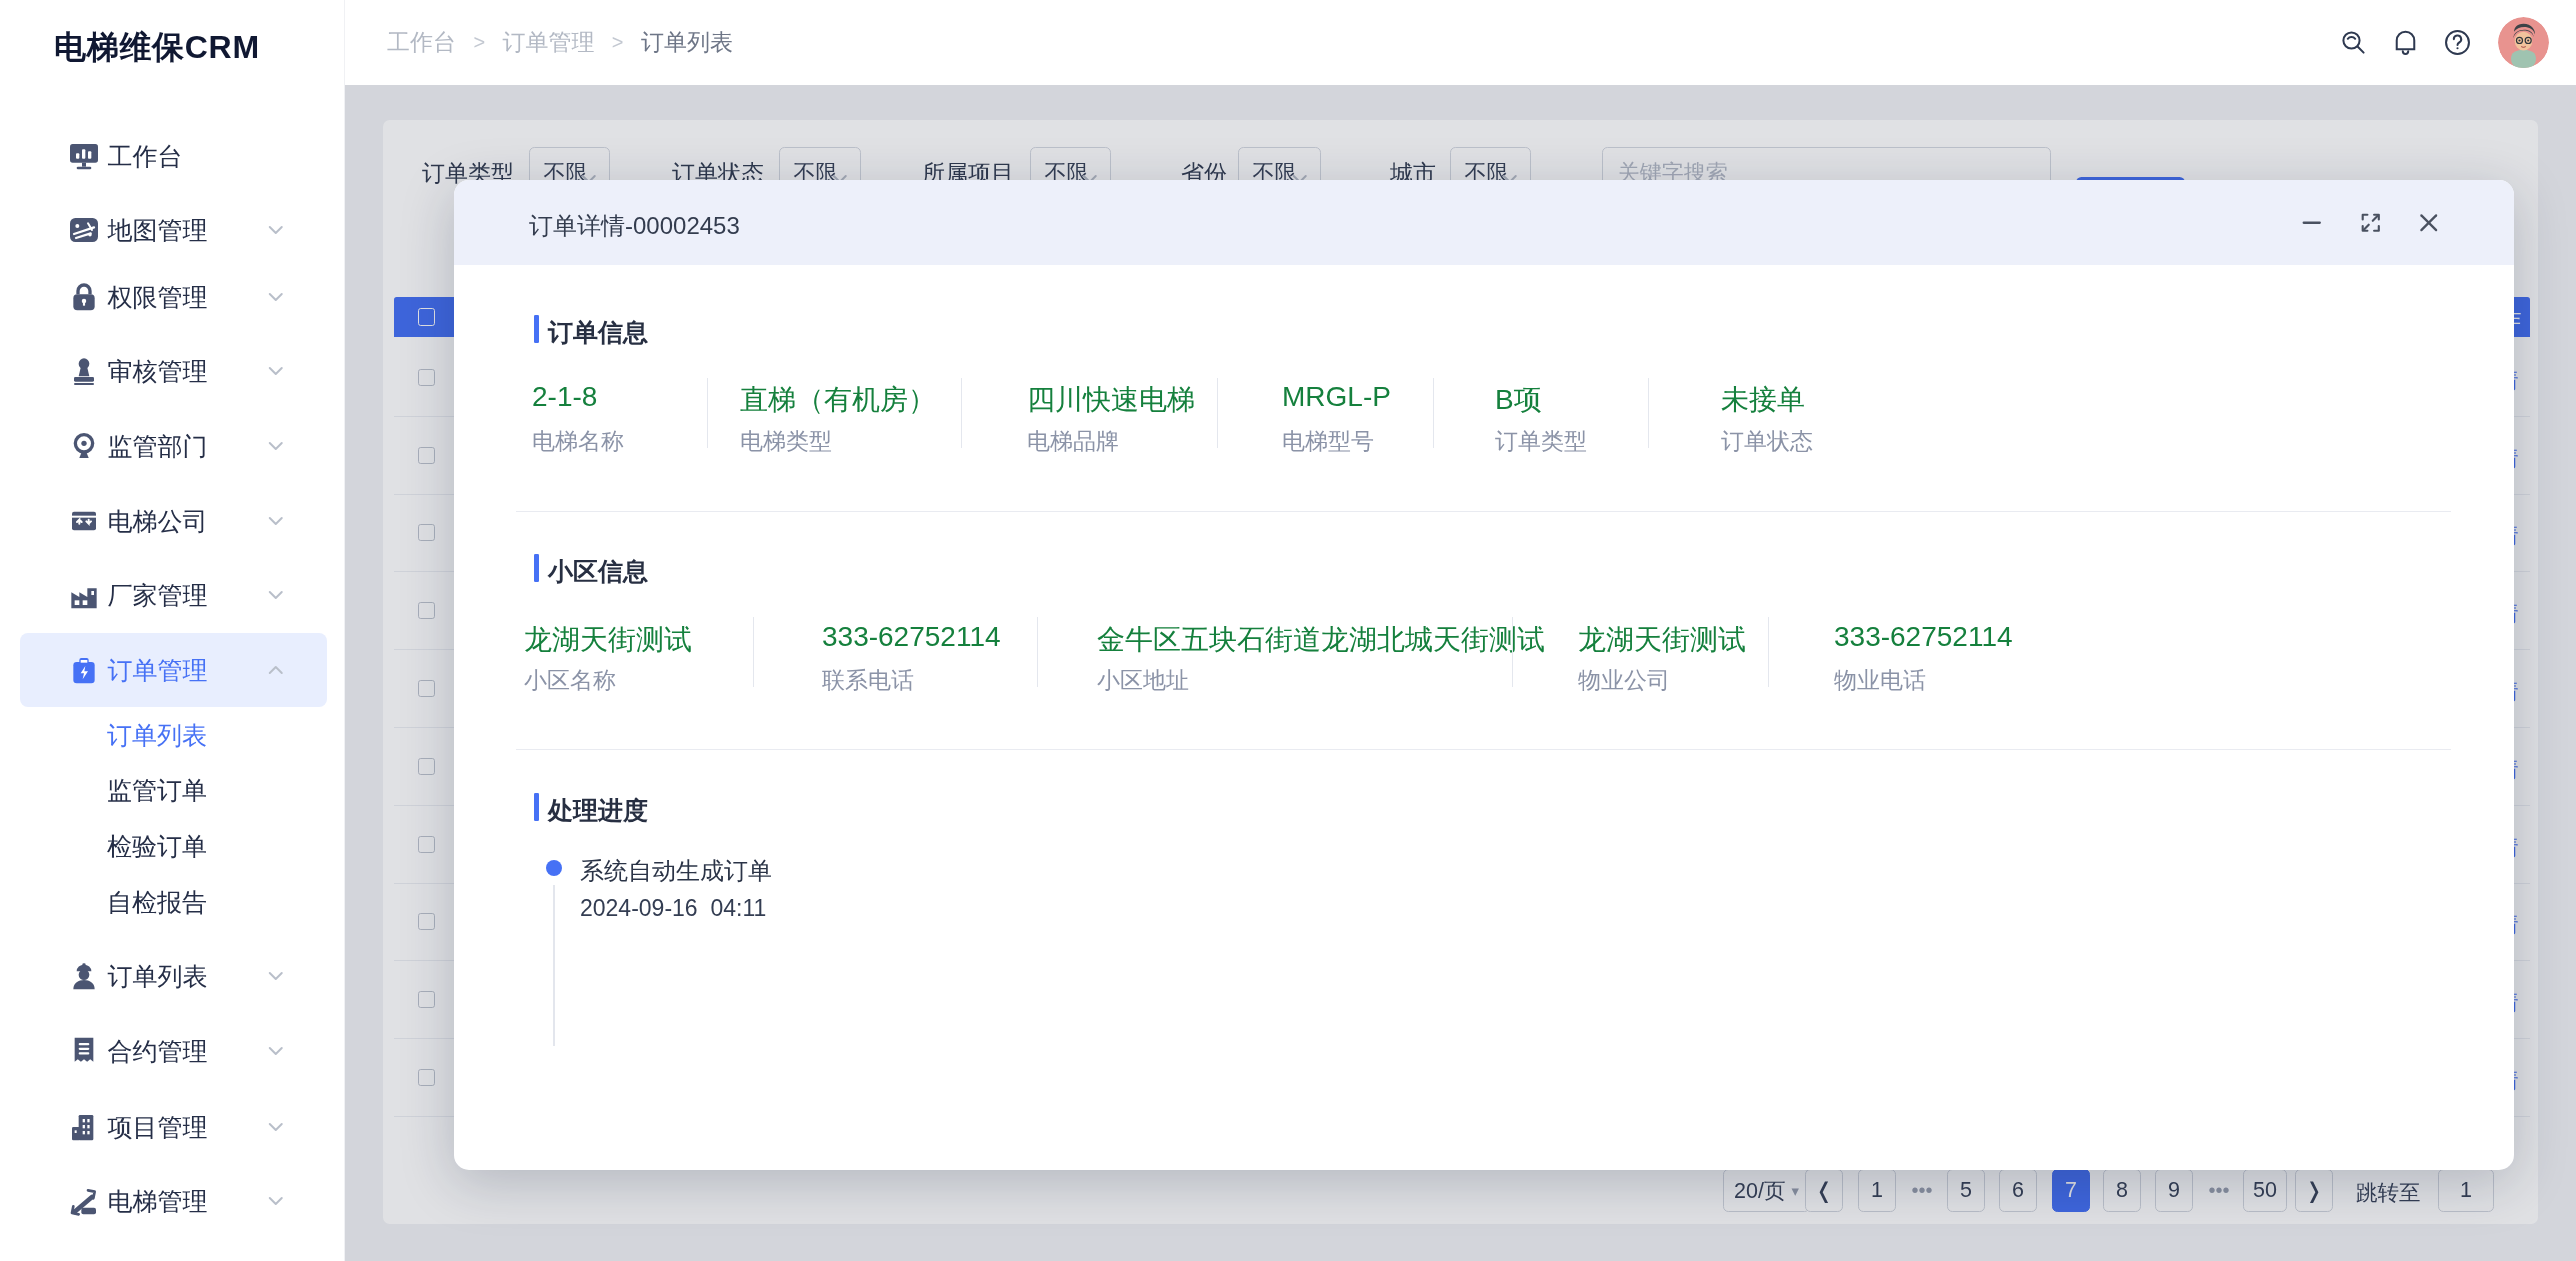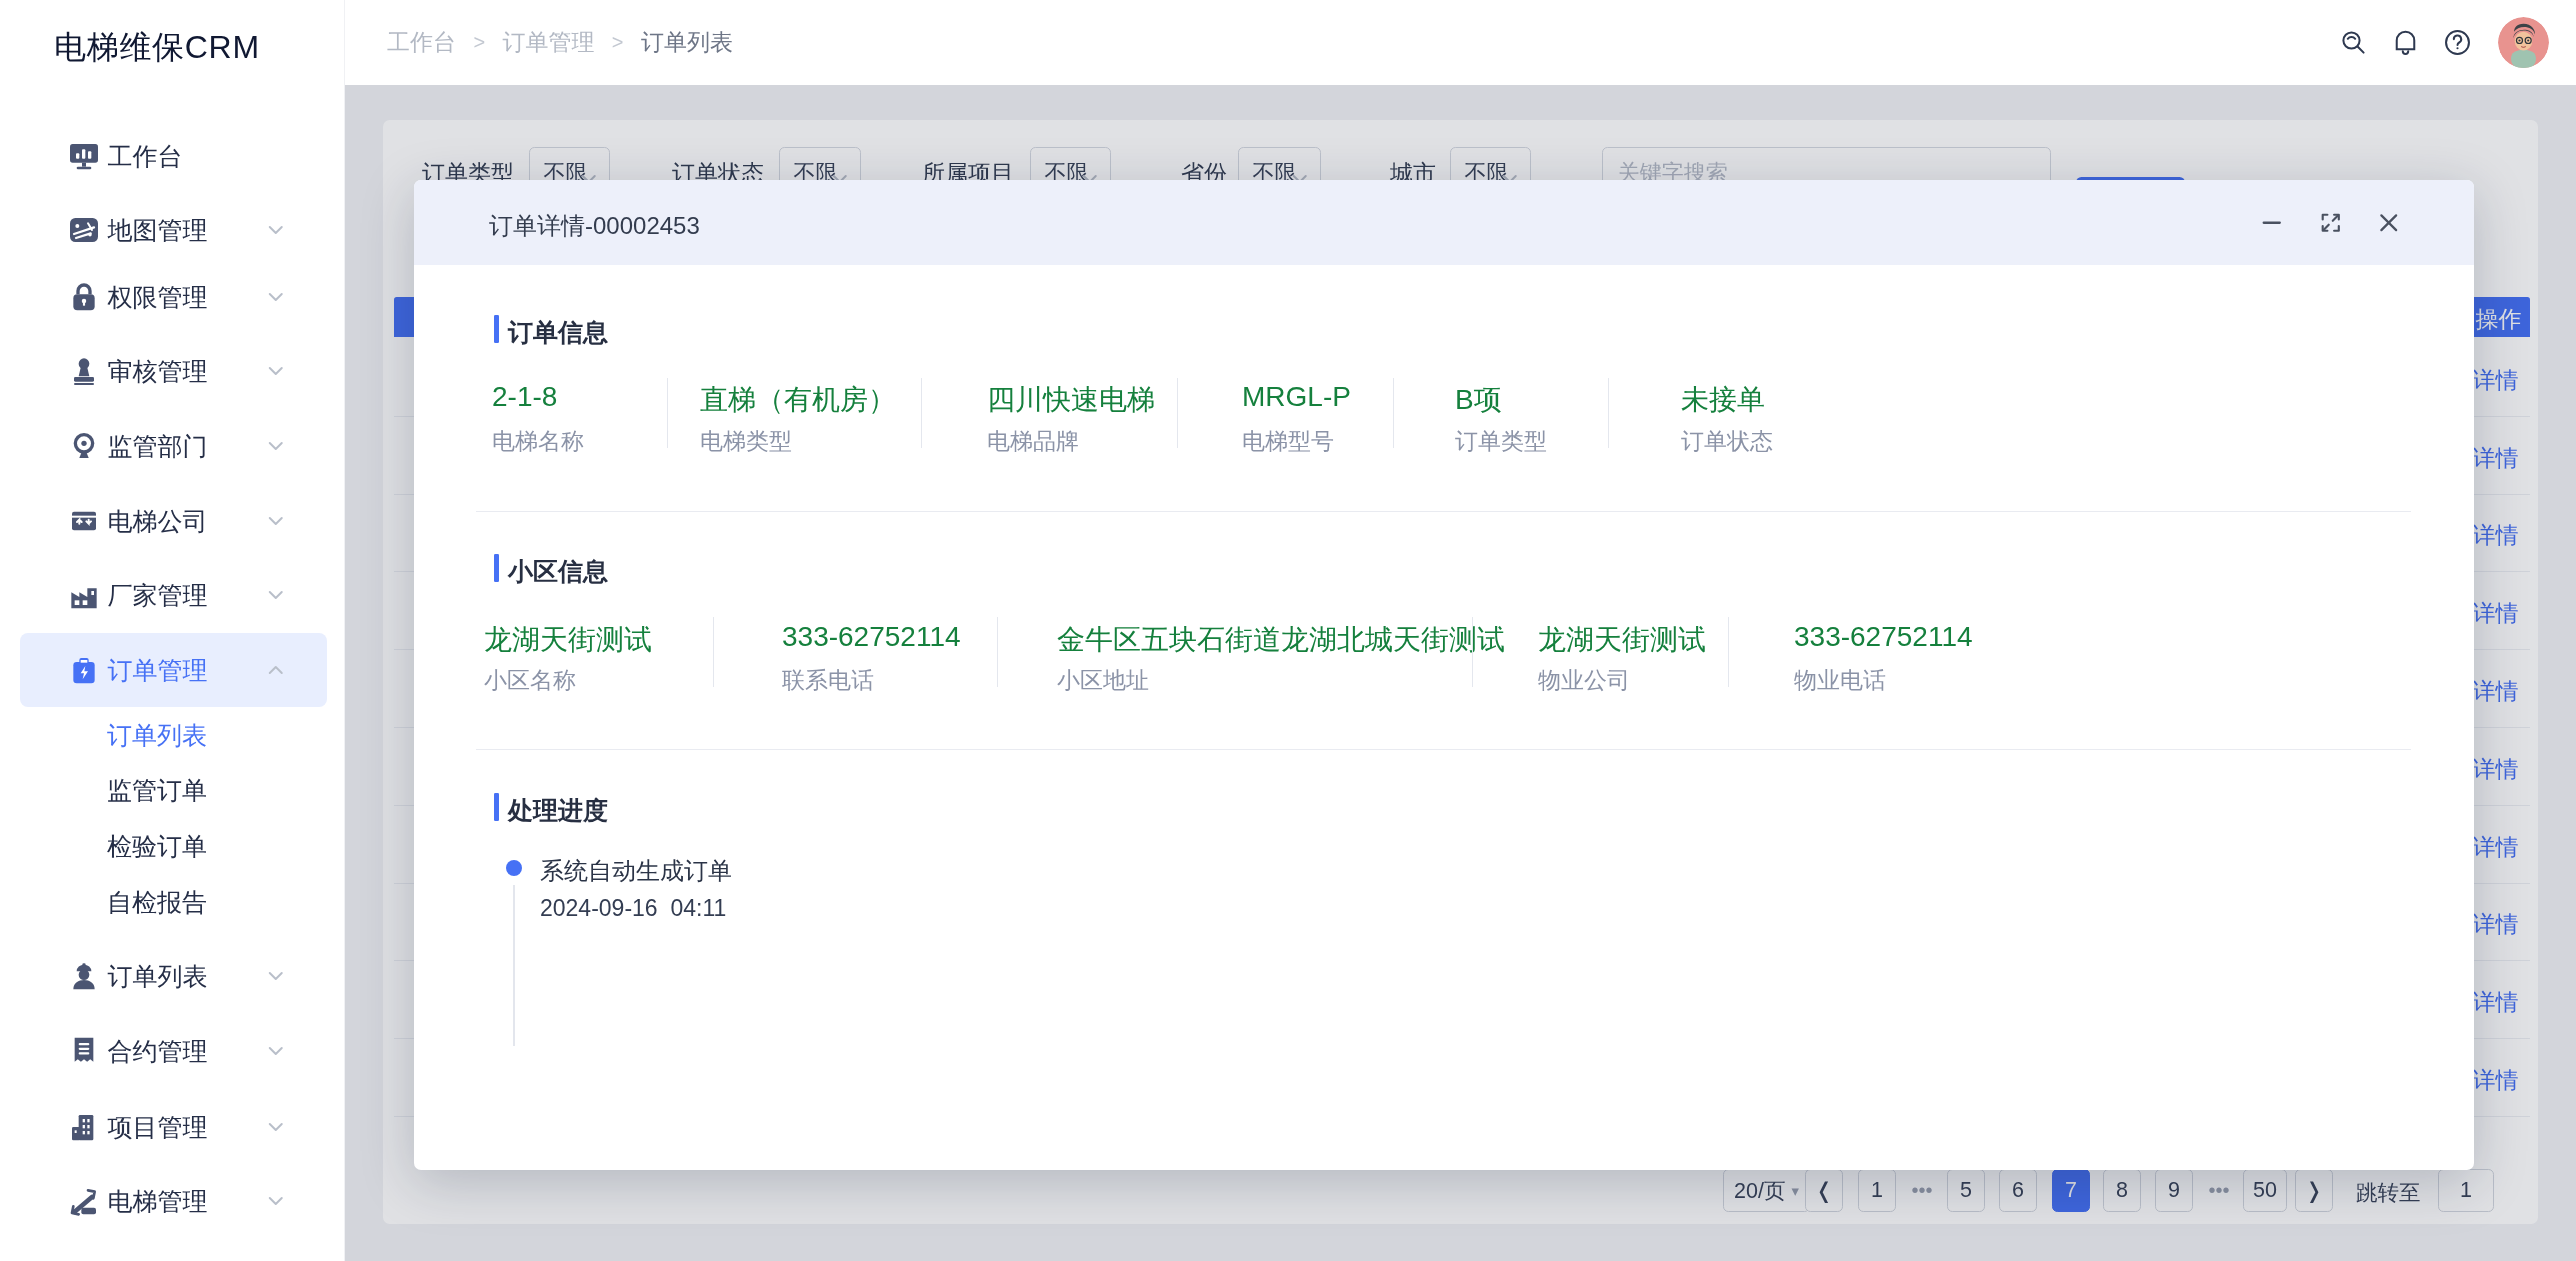--- a/index.html
+++ b/index.html
@@ -2,21 +2,21 @@
 <html style="font-size:10.7px"><head>
 <meta charset="utf-8">
 <style>
   html,body{margin:0;padding:0;background:#e8eaef;}
   *{box-sizing:border-box;}
   .app{position:relative;width:2576px;height:1261px;background:#f0f2f5;overflow:hidden;
        font-family:"Liberation Sans","DejaVu Sans",sans-serif;color:#2b3447;}
 
   
   .sidebar{position:absolute;left:0;top:0;width:345px;height:1261px;background:#ffffff;z-index:60;border-right:0.7px solid #f0f1f4;}
-  .logo{position:absolute;left:54px;top:25.5px;font-size:32px;font-weight:400;color:#101832;letter-spacing:0.7px;}
+  .logo{position:absolute;left:54px;top:25.5px;font-size:32px;font-weight:700;color:#101832;letter-spacing:0.7px;}
   .nav-item{position:absolute;left:19.5px;width:307px;height:74px;display:flex;align-items:center;cursor:pointer;border-radius:8px;}
   .nav-item .nav-ic{position:absolute;left:48px;width:32px;height:32px;display:flex;align-items:center;justify-content:center;}
   .nav-item .nav-lb{position:absolute;left:88px;font-size:25px;color:#252e47;}
   .nav-item .chev{position:absolute;right:40px;display:flex;}
   .nav-item.active{background:#e8eefe;}
   .nav-item.active .nav-lb{color:#4671f5;}
   .sub-item{position:absolute;left:107px;height:54px;display:flex;align-items:center;font-size:25px;color:#252e47;cursor:pointer;}
   .sub-item.active{color:#4671f5;}
 
   
@@ -48,21 +48,21 @@
   .trow .rcb{position:absolute;left:23.5px;top:29.5px;width:17.4px;height:17.4px;border:1.3px solid #bfc5cf;border-radius:2.7px;background:#fff;cursor:pointer;}
   .trow .ract{position:absolute;left:2078px;top:25.5px;font-size:23px;color:#4671f5;cursor:pointer;}
   .pag-box{position:absolute;top:1049px;height:43px;background:#fff;border:1.3px solid #d3d7df;border-radius:5.4px;
            display:flex;align-items:center;justify-content:center;font-size:21.5px;color:#3a445a;cursor:pointer;}
   .pag-box.active{background:#4671f5;border-color:#4671f5;color:#fff;}
   .pag-dots{position:absolute;top:1049px;height:43px;display:flex;align-items:center;justify-content:center;font-size:20px;color:#9aa1b0;}
   .pag-txt{position:absolute;top:1058px;font-size:21.5px;color:#3a445a;}
   .dim{position:absolute;left:0;top:0;width:100%;height:100%;background:rgba(18,25,43,0.13);z-index:40;}
 
   
-  .modal{position:absolute;left:414px;top:180px;width:2060px;height:990px;background:#ffffff;border-radius:7px;
+  .modal{position:absolute;left:454px;top:180px;width:2060px;height:990px;background:#ffffff;border-radius:15px;
          box-shadow:0 12px 54px rgba(20,30,60,.22);z-index:70;overflow:hidden;}
   .modal-hd{position:absolute;left:0;top:0;width:100%;height:85px;background:#edf0fa;}
   .modal-title{position:absolute;left:75px;top:29.5px;font-size:24px;color:#333c4e;}
   .mctl{position:absolute;top:25.5px;width:35px;height:35px;display:flex;align-items:center;justify-content:center;cursor:pointer;}
   .sec-bar{position:absolute;width:5.4px;height:28px;background:#4671f5;border-radius:1.3px;}
   .sec-title{position:absolute;font-size:25px;font-weight:600;color:#272f42;}
   .fv{position:absolute;font-size:28px;font-weight:500;color:#15803d;white-space:nowrap;}
   .fl{position:absolute;font-size:23px;color:#8b93a7;white-space:nowrap;}
   .fdiv{position:absolute;width:1.3px;height:70px;background:#e4e7ee;}
   .mhr{position:absolute;left:62px;width:1935px;height:1.3px;background:#e9ebf1;}

